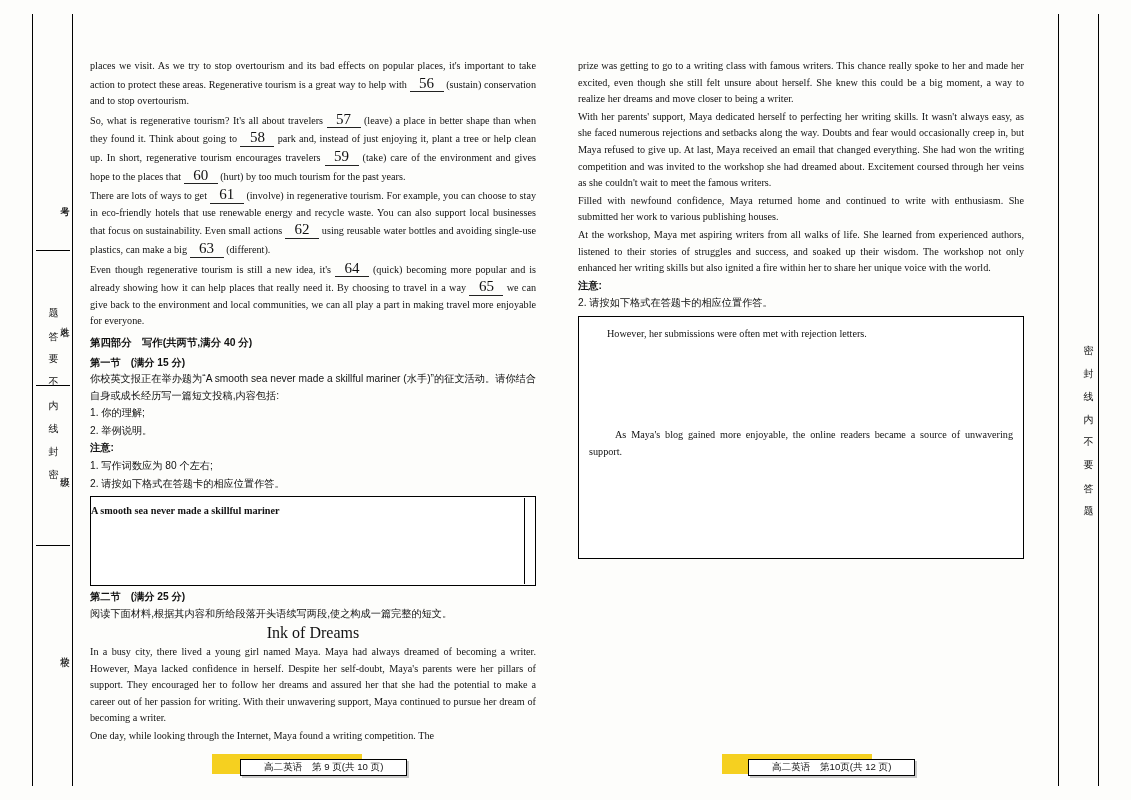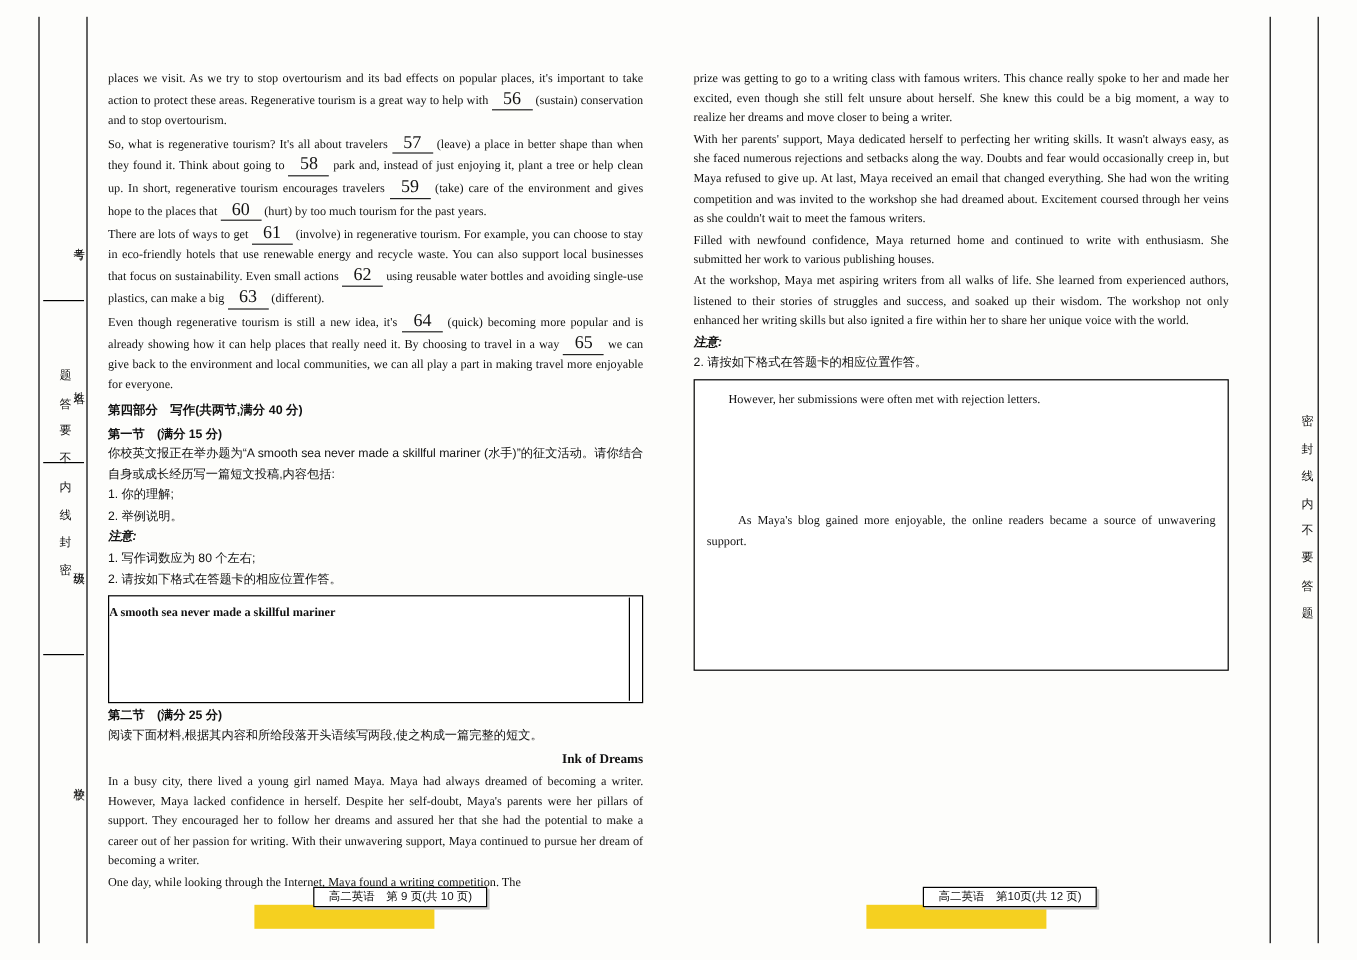--- a/index.html
+++ b/index.html
@@ -119,21 +119,21 @@
     margin-top: 5px;
     margin-bottom: 1px;
   }
   .sub-title {
     font-family: "Liberation Sans", sans-serif;
     font-weight: bold;
     font-size: 10.2px;
     margin-top: 3px;
   }
   .cn { font-family: "Liberation Sans", sans-serif; }
-  .bold { font-weight: bold; font-style: italic; }
+  .bold { font-weight: bold; }
 
   .list-line { margin-left: 30px; }
 
   .writebox {
     border: 1px solid #000;
     height: 88px;
     margin-top: 4px;
     position: relative;
     background: #fff;
   }
@@ -165,41 +165,40 @@
   }
   .cont-line {
     margin-left: 18px;
   }
   .cont-line2 {
     margin-top: 84px;
     text-indent: 26px;
   }
 
   .centered-title {
-    text-align: right;
-    font-weight: bold;
-    font-size: 11px;
+    text-align: center;
+    font-weight: normal;
+    font-size: 16px;
     margin: 3px 0 2px 0;
   }
 
   
   .footer-tab {
     position: absolute;
-    bottom: 44px;
+    bottom: 24px;
     height: 15px;
     background: #ffffff;
     border: 1px solid #000;
     font-size: 9.6px;
     font-family: "Liberation Sans", sans-serif;
     display: flex;
     align-items: center;
     justify-content: center;
-    padding: 0 12px;
+    padding: 0 23px;
     box-shadow: 2px 2px 0 #c9c9c9;
-    margin-left: 21px;
   }
   .footer-left { left: 240px; }
   .footer-right { left: 748px; }
   .ft-yellow {
     position: absolute;
     bottom: 26px;
     height: 20px;
     width: 150px;
     background: #f5d020;
   }

